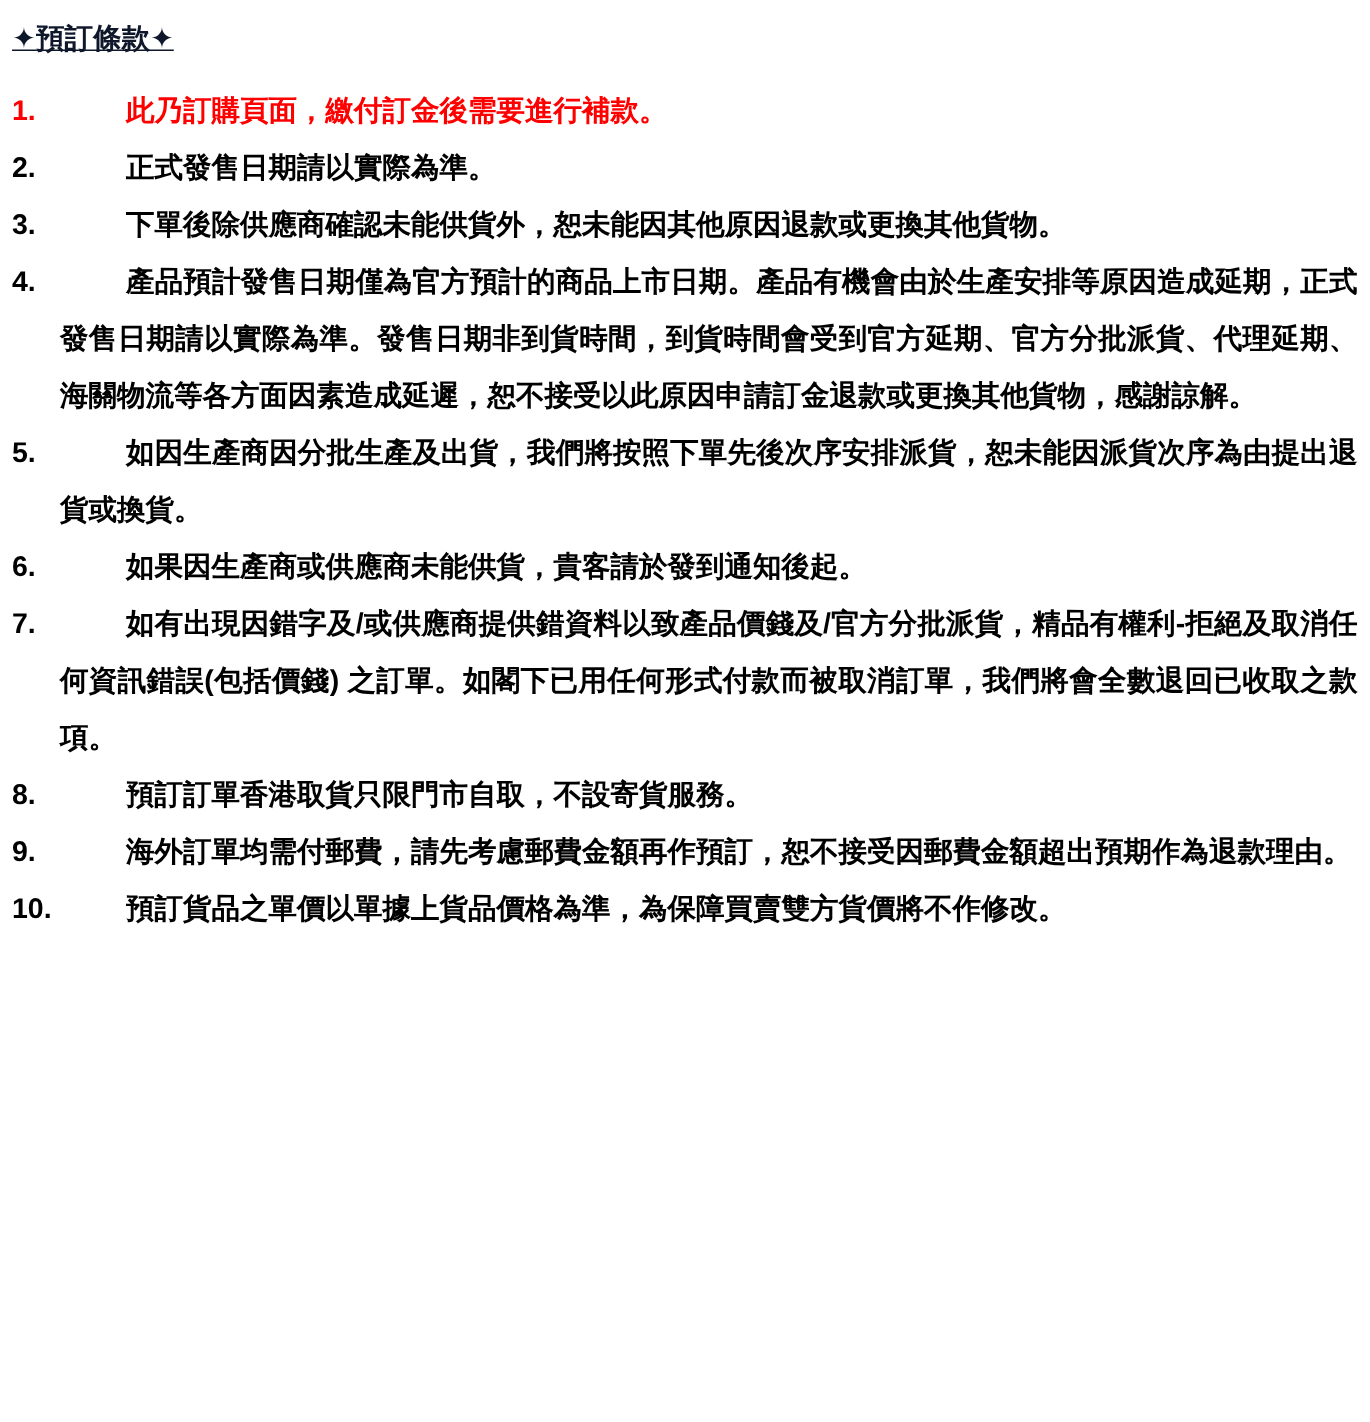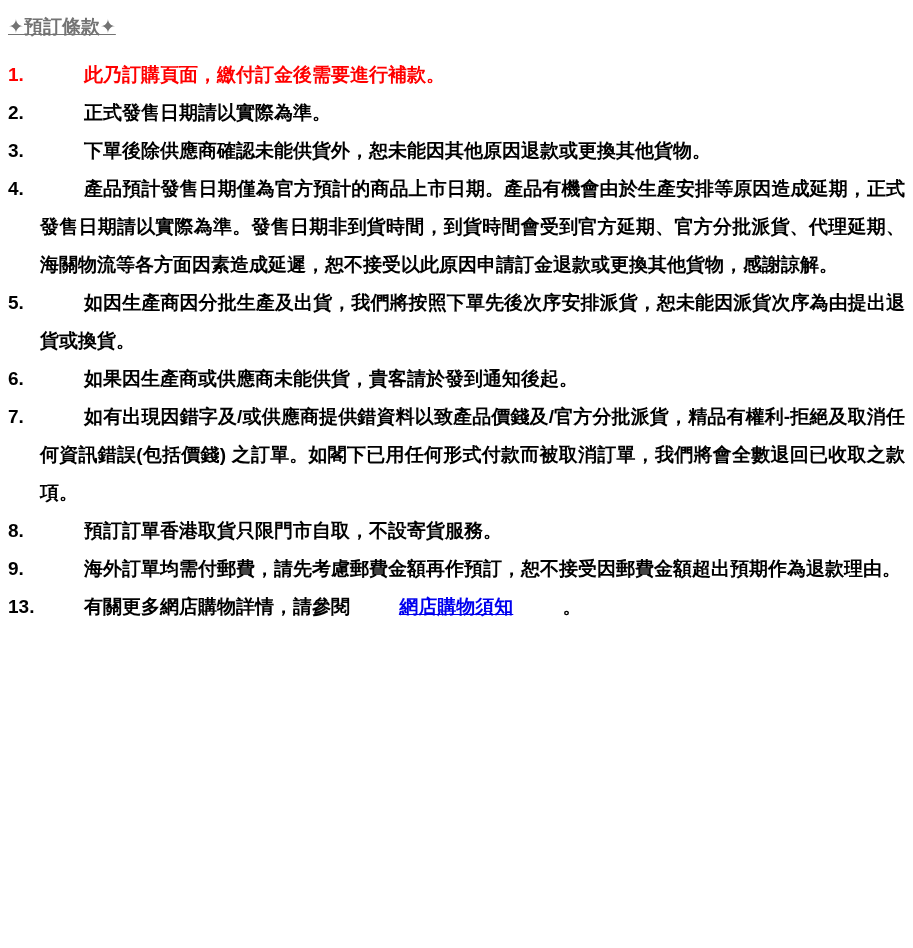--- a/index.html
+++ b/index.html
@@ -18,21 +18,21 @@
     font-size: 19px;
     line-height: 38px;
     color: #ff0000;
     text-decoration: underline;
     margin-bottom: 12px;
     letter-spacing: 0.5px;
   }
   .section-header {
     font-size: 19px;
     line-height: 38px;
-    color: #737373;
+    color: #0f172a;
     text-decoration: underline;
     margin-bottom: 10px;
   }
   .terms-list { width: 100%; }
   .term {
     display: flex;
     font-size: 19px;
     line-height: 38px;
     align-items: flex-start;
   }
@@ -95,17 +95,17 @@
       </div>
       <div class="term">
         <span class="num">8.</span>
         <span class="txt"><span class="seg">預訂訂單香港取貨只限門市自取，不設寄貨服務。</span></span>
       </div>
       <div class="term">
         <span class="num">9.</span>
         <span class="txt"><span class="seg">海外訂單均需付郵費，請先考慮郵費金額再作預訂，恕不接受因郵費金額超出預期作為退款理由。</span></span>
       </div>
       <div class="term">
-        <span class="num">13.</span>
-        <span class="txt"><span class="seg">有關更多網店購物詳情，請參閱 </span><a class="seg link" href="#">網店購物須知</a><span class="seg"> 。</span></span>
+        <span class="num">10.</span>
+        <span class="txt"><span class="seg">預訂貨品之單價以單據上貨品價格為準，為保障買賣雙方貨價將不作修改。</span></span>
       </div>
     </div>
 </div>
 
 </body></html>

